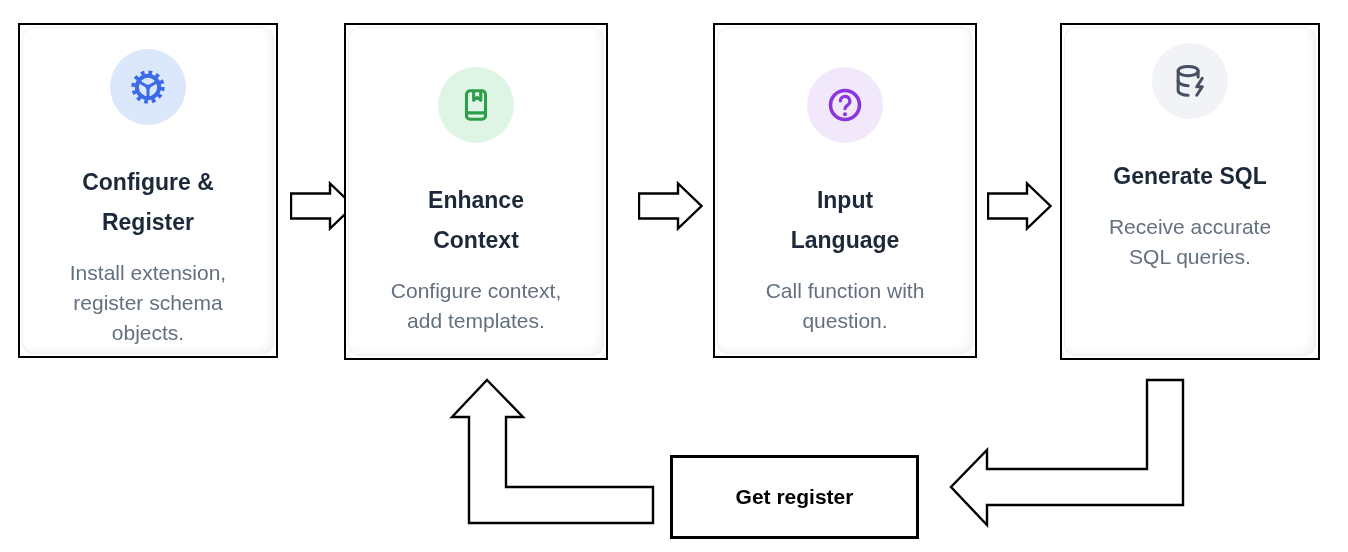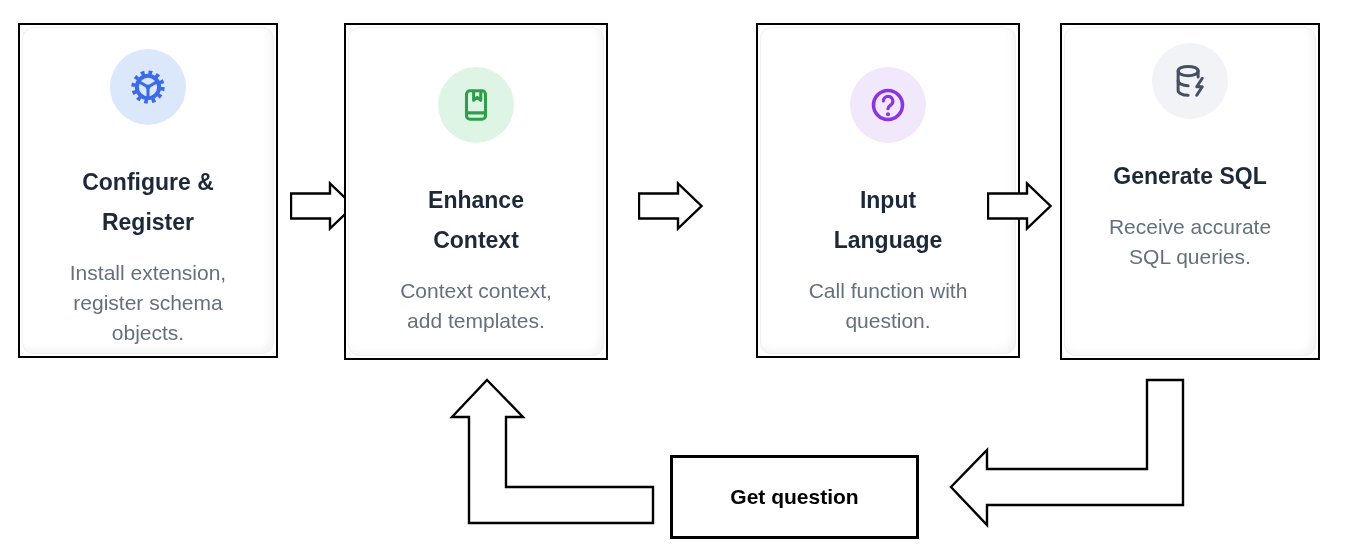--- a/index.html
+++ b/index.html
@@ -11,21 +11,21 @@
   
   .card { position:absolute; border:2px solid #000; background:#fff; box-sizing:border-box; }
   .card-inner {
     position:absolute; inset:2px; border-radius:12px; background:#fff;
     box-shadow: inset 0 0 0 1px #eef0f3, inset -4px -4px 8px rgba(16,24,40,.05);
     display:flex; flex-direction:column; align-items:center; text-align:center;
     box-sizing:border-box;
   }
   .card1 { left:18px;  top:23px; width:260px; height:335px;padding-left:38px; }
   .card2 { left:344px; top:23px; width:264px; height:337px; }
-  .card3 { left:713px; top:23px; width:264px; height:335px;margin-left:43px; }
+  .card3 { left:713px; top:23px; width:264px; height:335px; }
   .card4 { left:1060px;top:23px; width:260px; height:337px; }
   .card1 .card-inner { padding-top:22px; }
   .card2 .card-inner, .card3 .card-inner { padding-top:40px; }
   .card4 .card-inner { padding-top:16px; }
 
   .icon-circle {
     width:76px; height:76px; border-radius:50%; flex:0 0 auto;
     display:flex; align-items:center; justify-content:center; margin-bottom:37px;
   }
   .ic-blue   { background:#dbe7fb; color:#3b6be6; }
@@ -97,21 +97,21 @@
         <svg class="icon-svg" width="38" height="38" viewBox="0 0 32 32">
           <g stroke="currentColor" fill="none" stroke-width="2.6" stroke-linejoin="round" stroke-linecap="round">
             <rect x="8" y="4" width="16" height="24" rx="3"></rect>
             <line x1="8" y1="22.6" x2="24" y2="22.6"></line>
             <polyline points="14,4.6 14,12 17,9.6 20,12 20,4.6"></polyline>
           </g>
         </svg>
       </div>
       <h3 class="card-title">Enhance
 Context</h3>
-      <p class="card-desc">Context context,
+      <p class="card-desc">Configure context,
 add templates.</p>
     </div>
   </div>
 
   <svg class="flow-arrow fa2" viewBox="0 0 65 50">
     <polygon class="outline-shape" points="1,12.5 40,12.5 40,2.5 63.5,25 40,47.5 40,37.5 1,37.5"></polygon>
   </svg>
 
   <div class="card card3">
     <div class="card-inner">
@@ -156,16 +156,16 @@
 
   <svg class="loop-up" width="208" height="148" viewBox="0 0 208 148">
     <polygon class="outline-shape" points="38,2 74,39 57,39 57,109 204,109 204,145 20,145 20,39 3,39"></polygon>
   </svg>
 
   <svg class="loop-down" width="238" height="150" viewBox="0 0 238 150">
     <polygon class="outline-shape" points="198,2 234,2 234,127 38,127 38,147 2,109 38,72 38,91 198,91"></polygon>
   </svg>
 
   <div class="ctx-box">
-    <span class="ctx-label">Get question</span>
+    <span class="ctx-label">Get register</span>
   </div>
 
 </div>
 
 </body></html>

